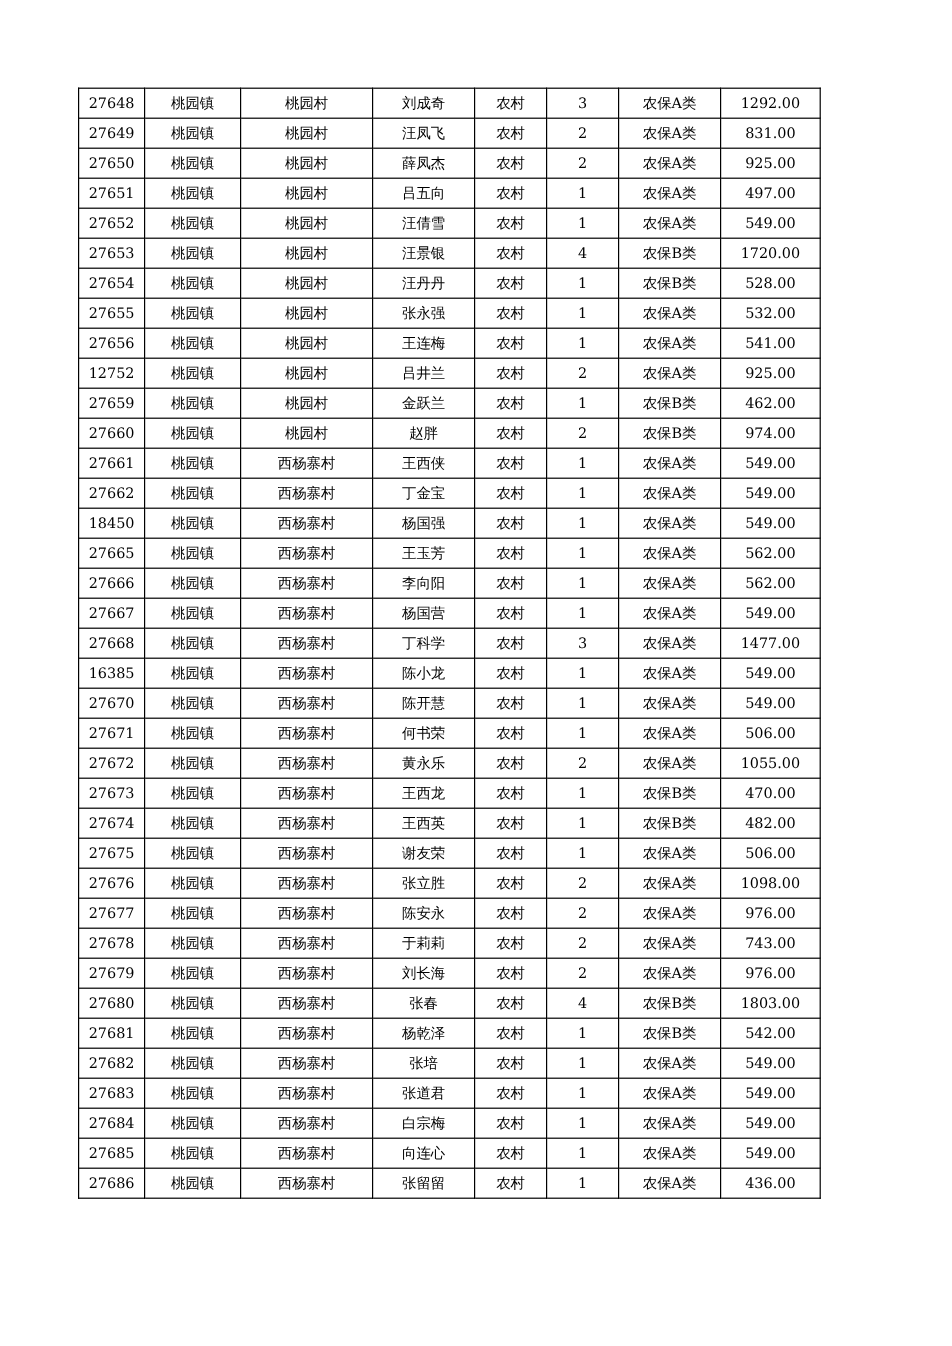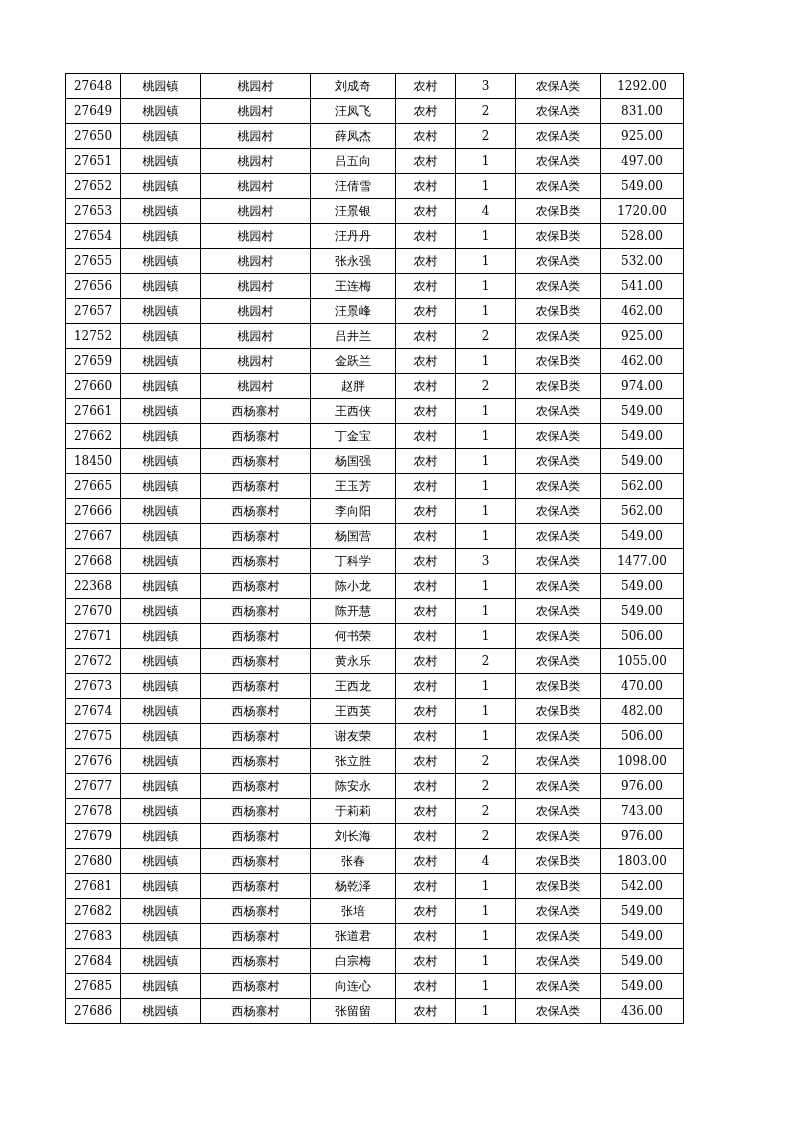--- a/index.html
+++ b/index.html
@@ -149,50 +149,40 @@
           <td class="col-0">27656</td>
           <td class="col-1">桃园镇</td>
           <td class="col-2">桃园村</td>
           <td class="col-3">王连梅</td>
           <td class="col-4">农村</td>
           <td class="col-5">1</td>
           <td class="col-6">农保A类</td>
           <td class="col-7">541.00</td>
         </tr>
         <tr>
-          <td class="col-0">27657</td>
-          <td class="col-1">桃园镇</td>
-          <td class="col-2">桃园村</td>
-          <td class="col-3">汪景峰</td>
+          <td class="col-0">12752</td>
+          <td class="col-1">桃园镇</td>
+          <td class="col-2">桃园村</td>
+          <td class="col-3">吕井兰</td>
+          <td class="col-4">农村</td>
+          <td class="col-5">2</td>
+          <td class="col-6">农保A类</td>
+          <td class="col-7">925.00</td>
+        </tr>
+        <tr>
+          <td class="col-0">27659</td>
+          <td class="col-1">桃园镇</td>
+          <td class="col-2">桃园村</td>
+          <td class="col-3">金跃兰</td>
           <td class="col-4">农村</td>
           <td class="col-5">1</td>
           <td class="col-6">农保B类</td>
           <td class="col-7">462.00</td>
         </tr>
         <tr>
-          <td class="col-0">12752</td>
-          <td class="col-1">桃园镇</td>
-          <td class="col-2">桃园村</td>
-          <td class="col-3">吕井兰</td>
-          <td class="col-4">农村</td>
-          <td class="col-5">2</td>
-          <td class="col-6">农保A类</td>
-          <td class="col-7">925.00</td>
-        </tr>
-        <tr>
-          <td class="col-0">27659</td>
-          <td class="col-1">桃园镇</td>
-          <td class="col-2">桃园村</td>
-          <td class="col-3">金跃兰</td>
-          <td class="col-4">农村</td>
-          <td class="col-5">1</td>
-          <td class="col-6">农保B类</td>
-          <td class="col-7">462.00</td>
-        </tr>
-        <tr>
           <td class="col-0">27660</td>
           <td class="col-1">桃园镇</td>
           <td class="col-2">桃园村</td>
           <td class="col-3">赵胖</td>
           <td class="col-4">农村</td>
           <td class="col-5">2</td>
           <td class="col-6">农保B类</td>
           <td class="col-7">974.00</td>
         </tr>
         <tr>
@@ -259,21 +249,21 @@
           <td class="col-0">27668</td>
           <td class="col-1">桃园镇</td>
           <td class="col-2">西杨寨村</td>
           <td class="col-3">丁科学</td>
           <td class="col-4">农村</td>
           <td class="col-5">3</td>
           <td class="col-6">农保A类</td>
           <td class="col-7">1477.00</td>
         </tr>
         <tr>
-          <td class="col-0">22368</td>
+          <td class="col-0">16385</td>
           <td class="col-1">桃园镇</td>
           <td class="col-2">西杨寨村</td>
           <td class="col-3">陈小龙</td>
           <td class="col-4">农村</td>
           <td class="col-5">1</td>
           <td class="col-6">农保A类</td>
           <td class="col-7">549.00</td>
         </tr>
         <tr>
           <td class="col-0">27670</td>

